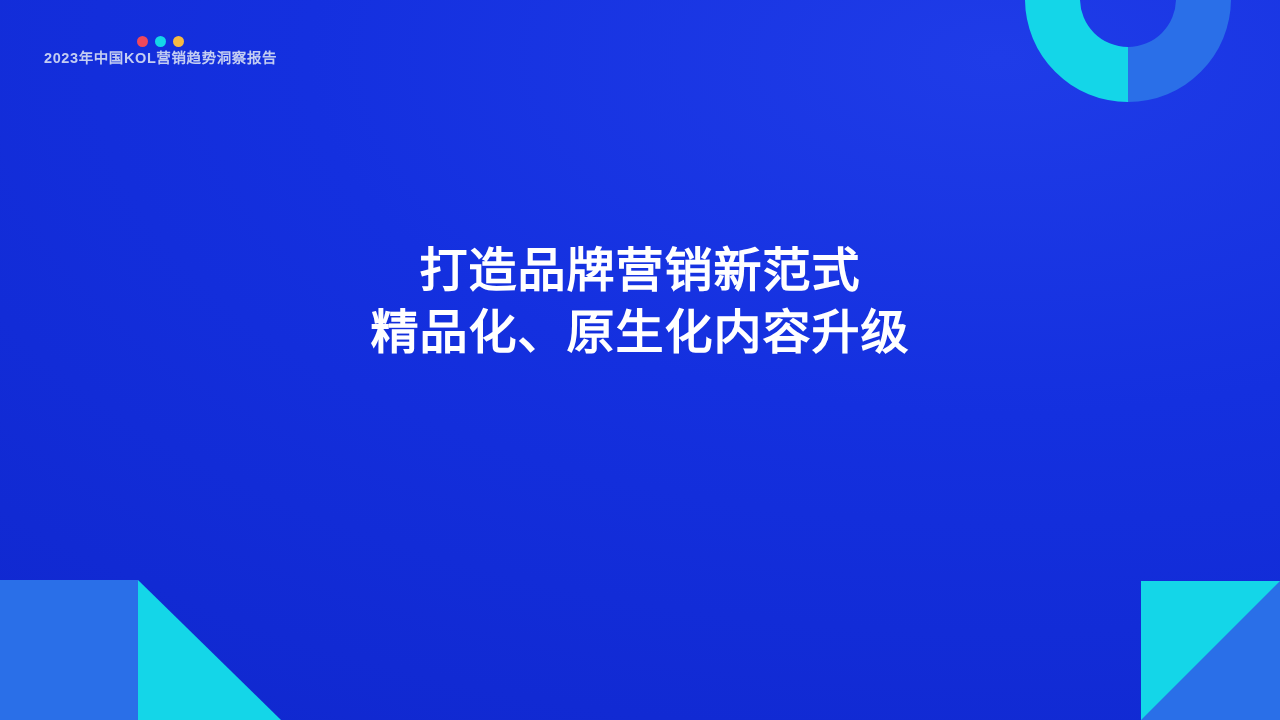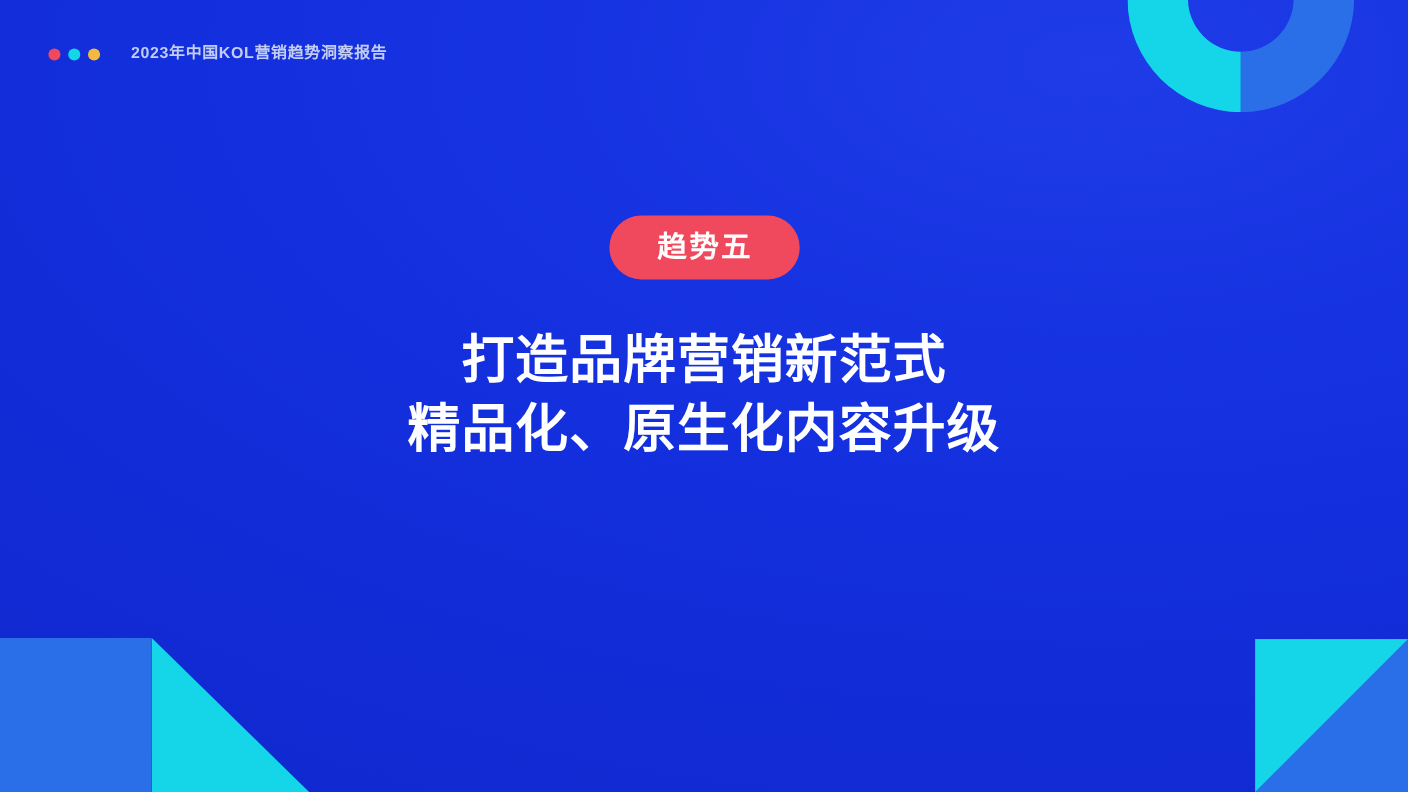--- a/index.html
+++ b/index.html
@@ -71,22 +71,23 @@
     clip-path: polygon(0 0, 100% 0, 0 100%);
   }
 
   
   .header {
     position: absolute;
     left: 44px;
     top: 36px;
     display: flex;
     align-items: center;
-    gap: 28px;
+    gap: 4px;
     height: 26px;
+    flex-direction: column;
   }
   .dots {
     display: flex;
     align-items: center;
     gap: 7px;
   }
   .dot {
     width: 11px;
     height: 11px;
     border-radius: 50%;
@@ -168,21 +169,20 @@
   <div class="header">
     <span class="dots">
       <span class="dot" style="background:#f0485c"></span>
       <span class="dot" style="background:#14d6e8"></span>
       <span class="dot" style="background:#f5b942"></span>
     </span>
     <span class="header-title">2023年中国KOL营销趋势洞察报告</span>
   </div>
 
   <div class="center">
-    <div class="badge">趋势五</div>
 
     <div class="title">
       <span class="title-line">打造品牌营销新范式</span>
       <span class="title-line">精品化、原生化内容升级</span>
     </div>
   </div>
 
 </div>
 
 </body></html>

